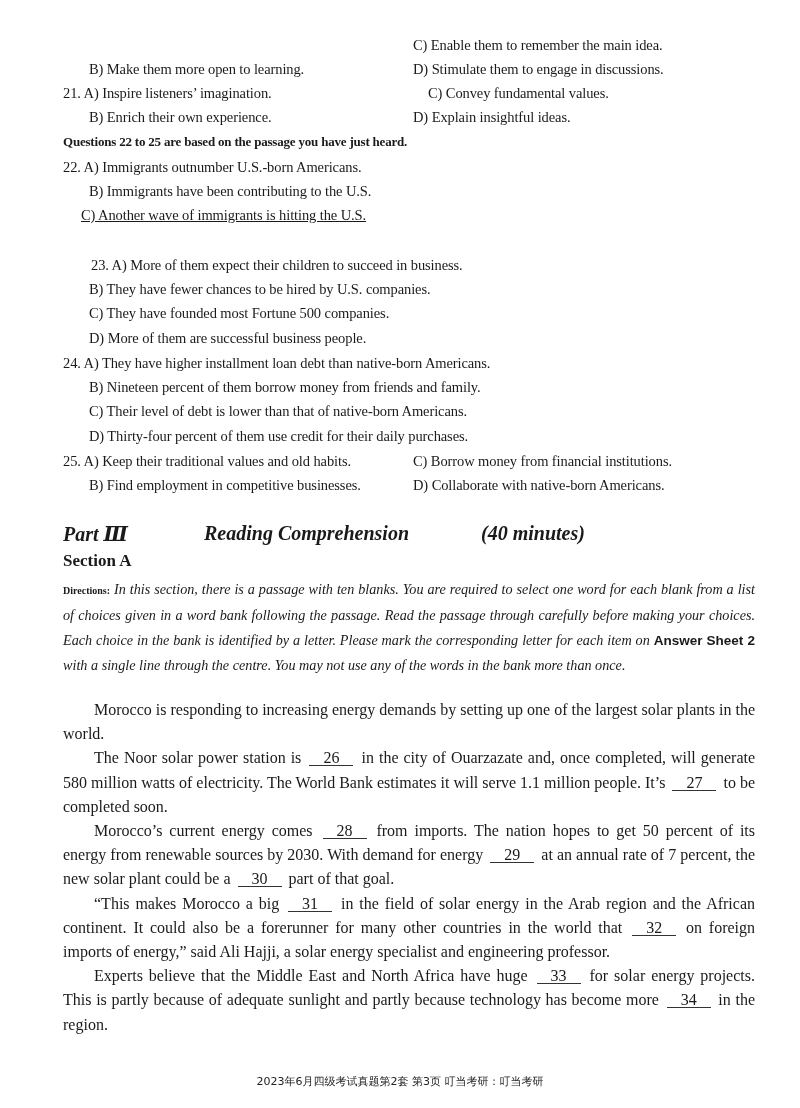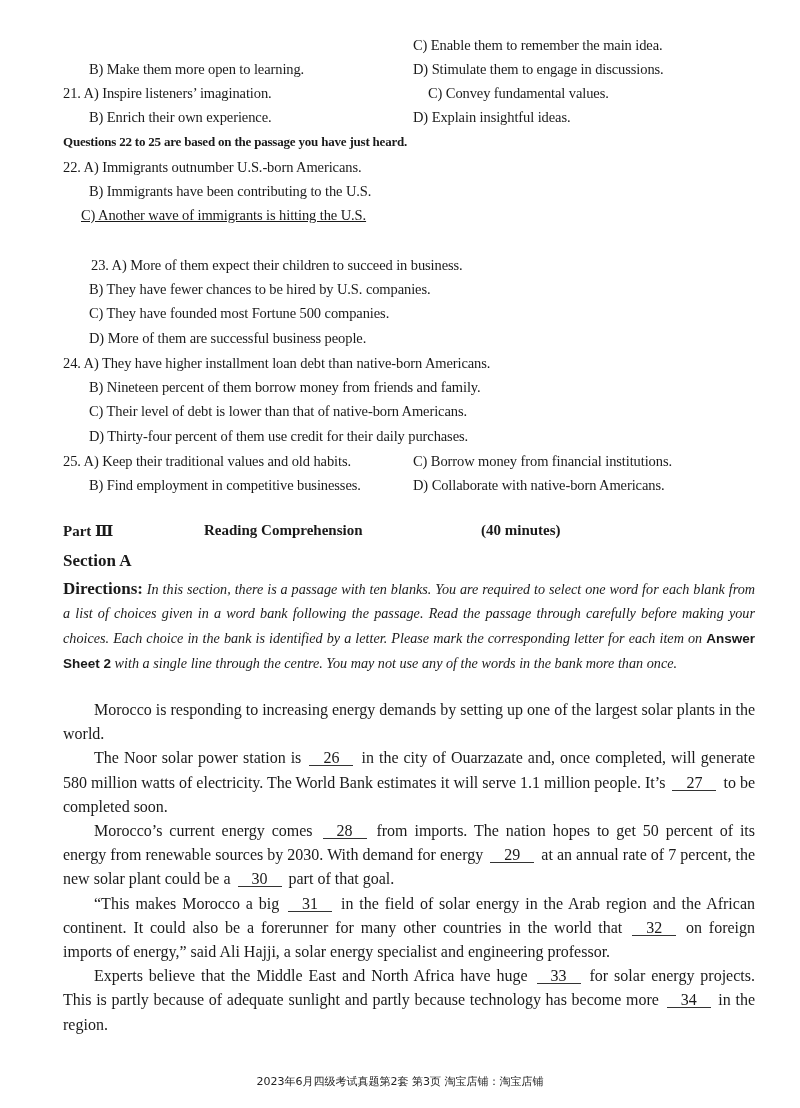--- a/index.html
+++ b/index.html
@@ -8,27 +8,27 @@
     font-family: "Liberation Serif", "DejaVu Serif", serif;
     color: #1a1a1a;
   }
   .page { position: absolute; left: 0; top: 0; width: 800px; height: 1108px; }
   .q-line {
     position: absolute; font-size: 14.5px; line-height: 18px; white-space: nowrap;
     letter-spacing: -0.1px;
   }
   .qnum { display: inline-block; }
   .note { position: absolute; left: 63px; top: 134px; font-size: 13px; font-weight: bold; white-space: nowrap; letter-spacing: -0.2px; }
-  .part-hdr { position: absolute; top: 522px; font-size: 15px; font-weight: bold; white-space: nowrap; }
+  .part-hdr { position: absolute; top: 522px; font-size: 20px; font-weight: bold; white-space: nowrap; font-style: italic; }
   .section-hdr { position: absolute; left: 63px; top: 551px; font-size: 17px; font-weight: bold; }
   .directions {
     position: absolute; left: 63px; top: 577px; width: 692px;
     font-size: 14.2px; line-height: 24.4px; font-style: italic; text-align: justify;
   }
-  .directions .dlabel { font-style: normal; font-weight: bold; font-size: 17px; }
+  .directions .dlabel { font-style: normal; font-weight: bold; font-size: 10px; }
   .directions .sheet { font-style: normal; font-weight: bold; font-family: "Liberation Sans", "DejaVu Sans", sans-serif; font-size: 13.5px; }
   .passage {
     position: absolute; left: 63px; top: 698px; width: 692px;
     font-size: 16px; line-height: 24.2px; text-align: justify;
   }
   .passage p { margin: 0; text-indent: 31px; }
   .blank {
     display: inline-block; min-width: 44px; text-align: center;
     border-bottom: 1px solid #333; line-height: 15px; margin: 0 3px; text-indent: 0;
   }
@@ -81,14 +81,14 @@
   <div class="directions"><span class="dlabel">Directions:</span><span> In this section, there is a passage with ten blanks. You are required to select one word for each blank from a list of choices given in a word bank following the passage. Read the passage through carefully before making your choices. Each choice in the bank is identified by a letter. Please mark the corresponding letter for each item on </span><span class="sheet">Answer Sheet 2</span><span> with a single line through the centre. You may not use any of the words in the bank more than once.</span></div>
 
   <div class="passage">
     <p>Morocco is responding to increasing energy demands by setting up one of the largest solar plants in the world.</p>
     <p><span>The Noor solar power station is</span> <span class="blank">26</span> <span>in the city of Ouarzazate and, once completed, will generate 580 million watts of electricity. The World Bank estimates it will serve 1.1 million people. It’s</span> <span class="blank">27</span> <span>to be completed soon.</span></p>
     <p><span>Morocco’s current energy comes</span> <span class="blank">28</span> <span>from imports. The nation hopes to get 50 percent of its energy from renewable sources by 2030. With demand for energy</span> <span class="blank">29</span> <span>at an annual rate of 7 percent, the new solar plant could be a</span> <span class="blank">30</span> <span>part of that goal.</span></p>
     <p><span>“This makes Morocco a big</span> <span class="blank">31</span> <span>in the field of solar energy in the Arab region and the African continent. It could also be a forerunner for many other countries in the world that</span> <span class="blank">32</span> <span>on foreign imports of energy,” said Ali Hajji, a solar energy specialist and engineering professor.</span></p>
     <p><span>Experts believe that the Middle East and North Africa have huge</span> <span class="blank">33</span> <span>for solar energy projects. This is partly because of adequate sunlight and partly because technology has become more</span> <span class="blank">34</span> <span>in the region.</span></p>
   </div>
 
-  <div class="footer">2023年6月四级考试真题第2套 第3页 淘宝店铺：淘宝店铺</div>
+  <div class="footer">2023年6月四级考试真题第2套 第3页 叮当考研：叮当考研</div>
 </div>
 
 </body></html>

